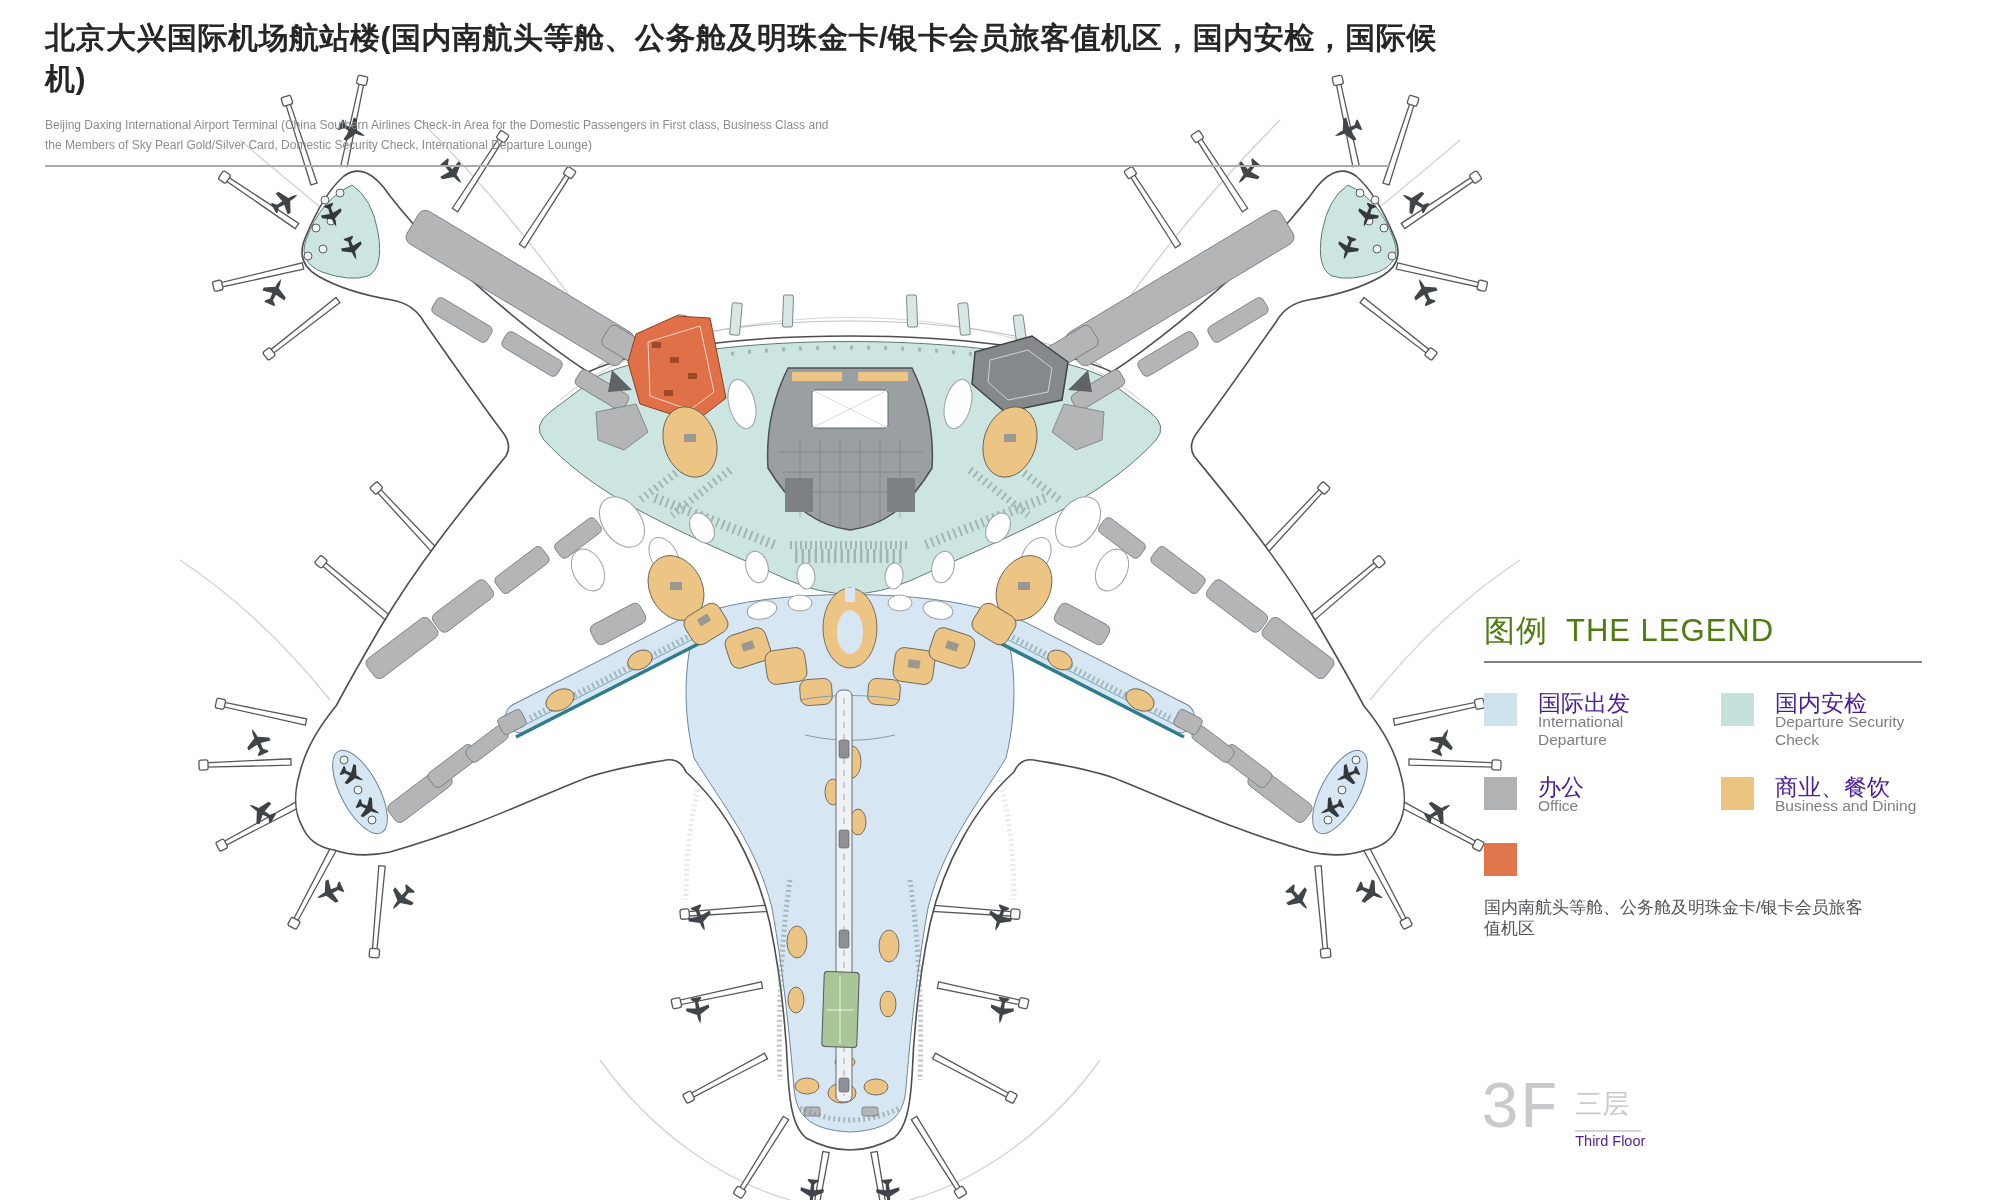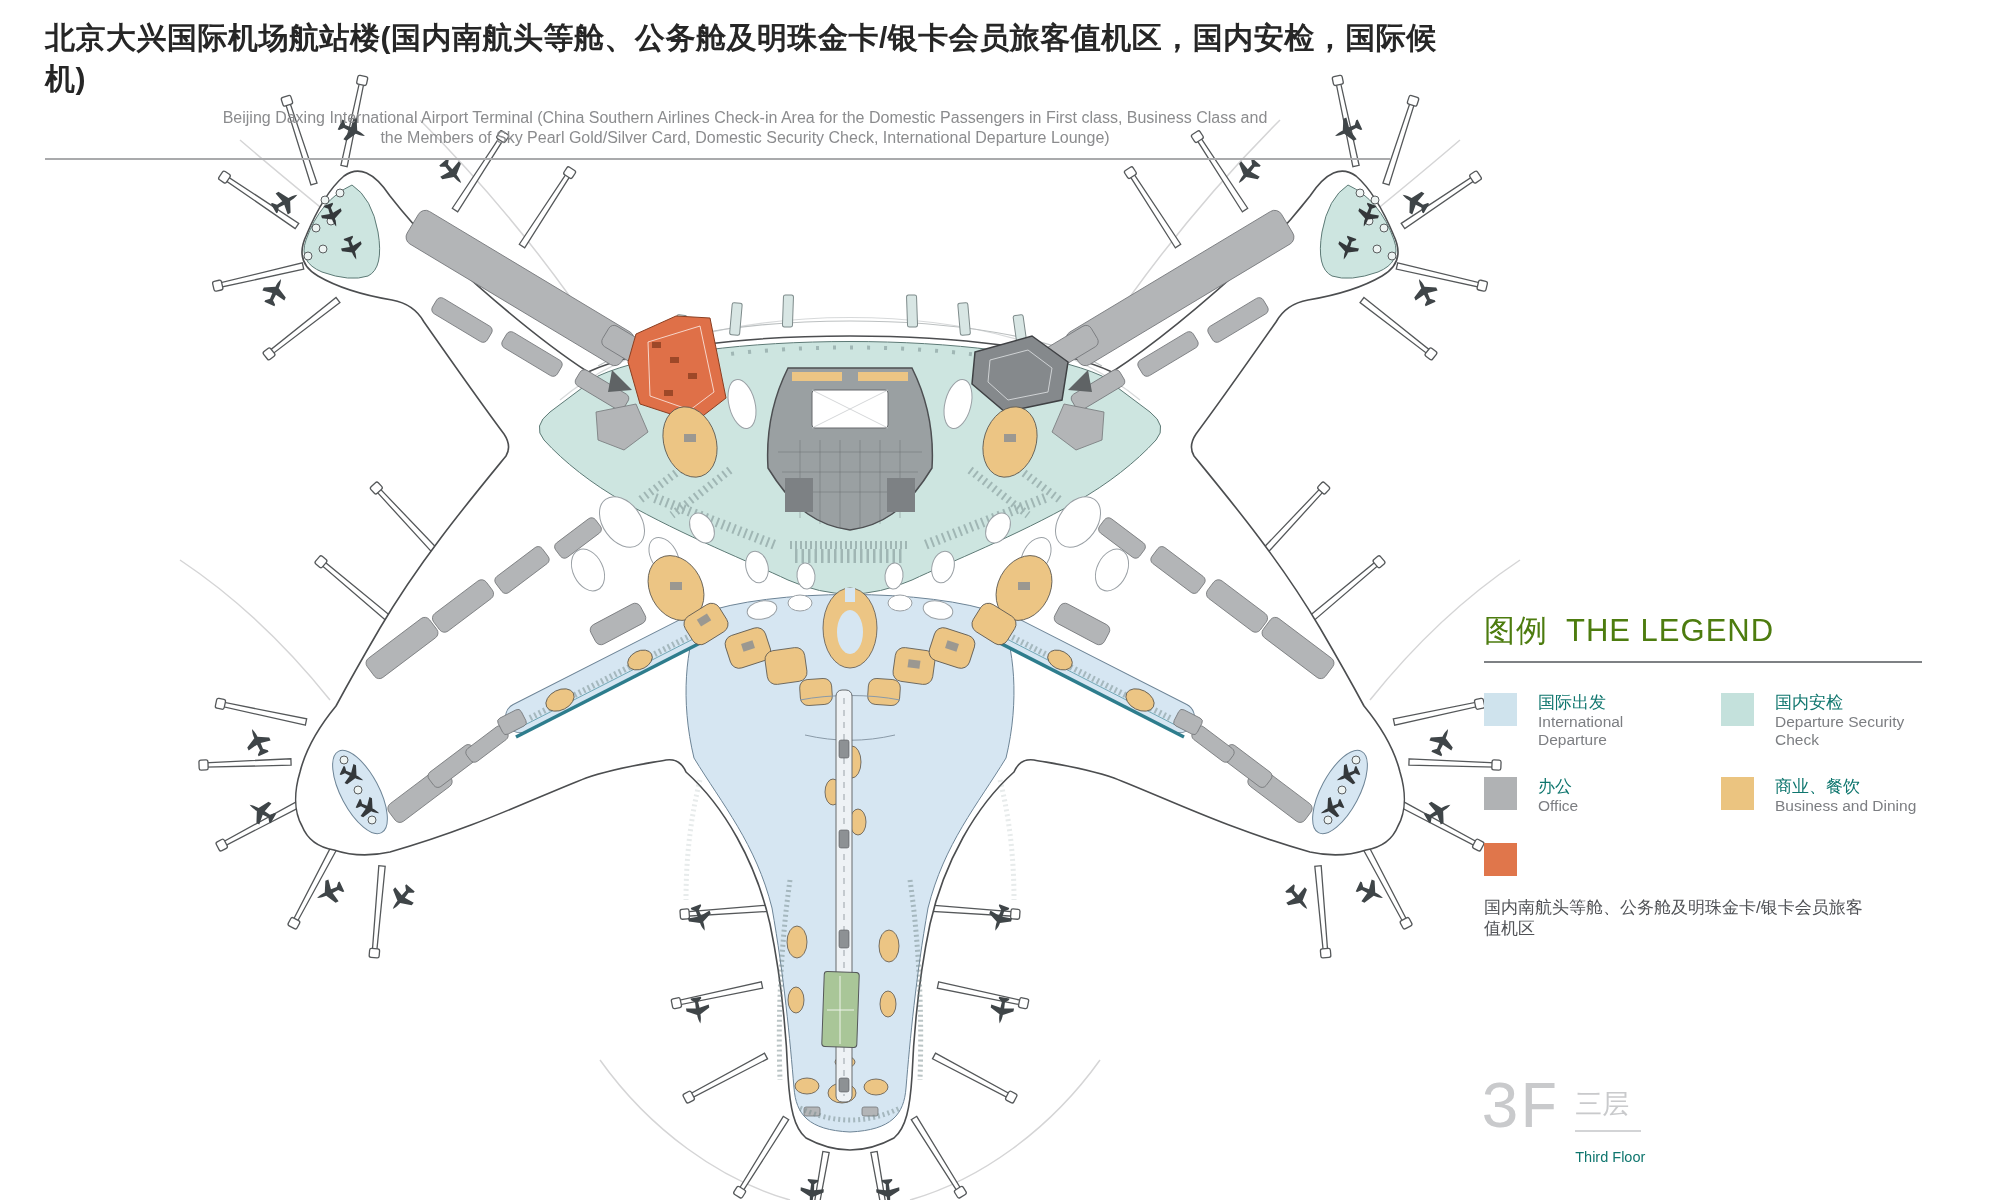--- a/index.html
+++ b/index.html
@@ -2,42 +2,42 @@
 <html><head>
 <meta charset="utf-8">
 <style>
   html,body{margin:0;padding:0;background:#ffffff;}
   body{width:2000px;height:1200px;position:relative;overflow:hidden;
        font-family:"Liberation Sans","DejaVu Sans",sans-serif;color:#2d2d2d;}
 
   
   .hdr{position:absolute;left:45px;top:18px;width:1400px;}
   .hdr h1{margin:0;font-size:30px;font-weight:600;letter-spacing:.5px;color:#262626;}
-  .hdr .sub{margin-top:8px;font-size:16px;line-height:20px;color:#8b8c8e;text-align:center;}
+  .hdr .sub{margin-top:15px;font-size:12px;line-height:20px;color:#8b8c8e;}
   .hdr .rule{margin-top:10px;width:1345px;height:2px;background:#a9aaac;}
 
   
   .legend{position:absolute;left:1484px;top:610px;width:480px;}
   .legend-title{display:flex;align-items:baseline;gap:18px;font-size:31px;color:#4d7c0f;letter-spacing:1px;}
   .legend-rule{margin-top:9px;width:438px;height:2px;background:#7e8184;}
   .legend-grid{margin-top:30px;display:grid;grid-template-columns:237px 243px;row-gap:28px;}
   .litem{display:flex;gap:21px;}
   .swatch{width:33px;height:33px;flex:0 0 auto;}
-  .litem .zh{font-size:17px;color:#0f766e;line-height:20px;}
+  .litem .zh{font-size:23px;color:#4c1d95;line-height:20px;}
   .litem .en{font-size:15.5px;color:#7c7e82;line-height:18px;}
   .litem-wide{margin-top:28px;display:flex;gap:21px;width:480px;flex-direction:column;}
   .litem-wide .zh{font-size:17px;color:#515357;line-height:21px;}
   .litem-wide .en{font-size:15px;color:#7c7e82;line-height:19px;margin-top:3px;}
 
   
   .floor{position:absolute;left:1480px;top:1080px;display:flex;align-items:flex-start;}
   .floor .code{font-size:66px;line-height:60px;color:#c9cacc;font-weight:400;font-family:Liberation Mono, monospace;}
   .floor .names{margin-left:16px;margin-top:6px;}
   .floor .zh{font-size:27px;color:#c9cacc;padding-bottom:8px;border-bottom:2px solid #d3d4d6;display:inline-block;min-width:66px;}
-  .floor .en{font-size:14.5px;color:#0f766e;margin-top:17px;}
+  .floor .en{font-size:14.5px;color:#4c1d95;margin-top:1px;}
 
   
   .mapwrap{position:absolute;left:0;top:0;width:2000px;height:1200px;}
   .outline{fill:#ffffff;stroke:#4c4e50;stroke-width:1.6;}
   .g-stroke{stroke:#75777a;stroke-width:.8;}
   .tanline{stroke:#5a564f;stroke-width:.8;}
   .court{fill:#ffffff;stroke:#9aa0a5;stroke-width:1;}
   .faint{fill:none;stroke:#d5d5d6;stroke-width:1.5;}
   .canopy{fill:none;stroke:#bcc0c1;stroke-width:1.2;}
   .jbody{fill:#ffffff;stroke:#55585a;stroke-width:1.3;}

